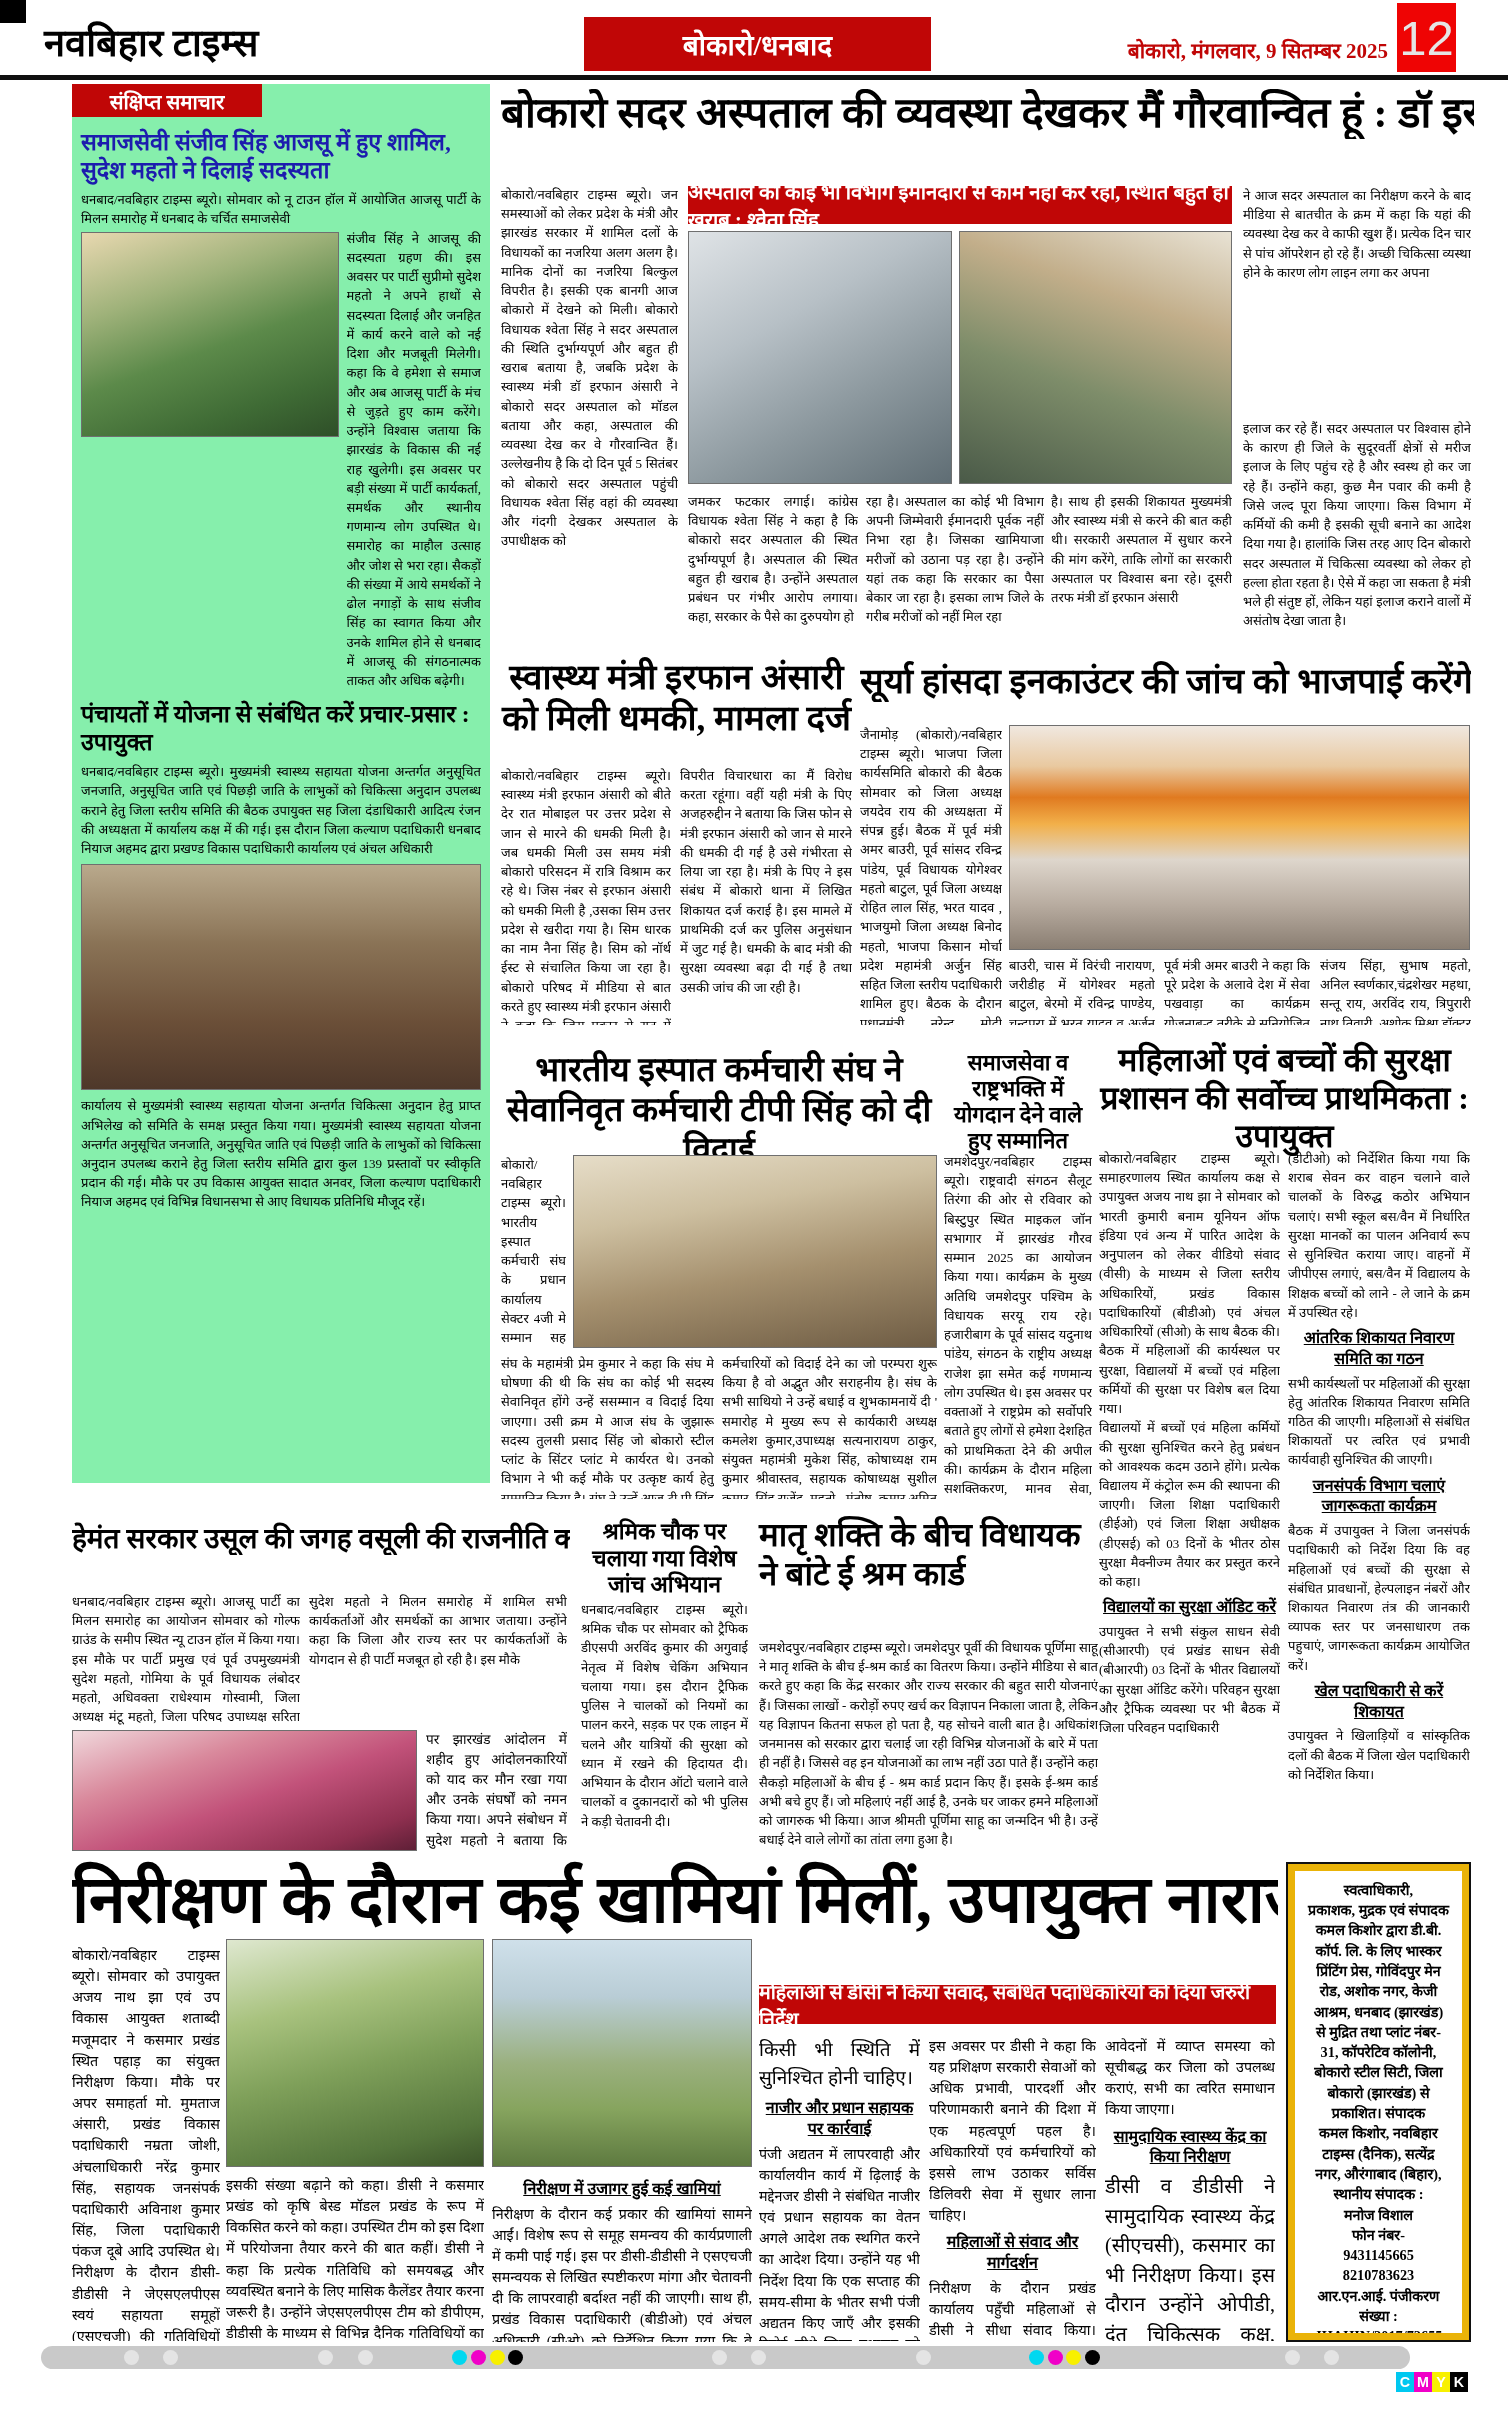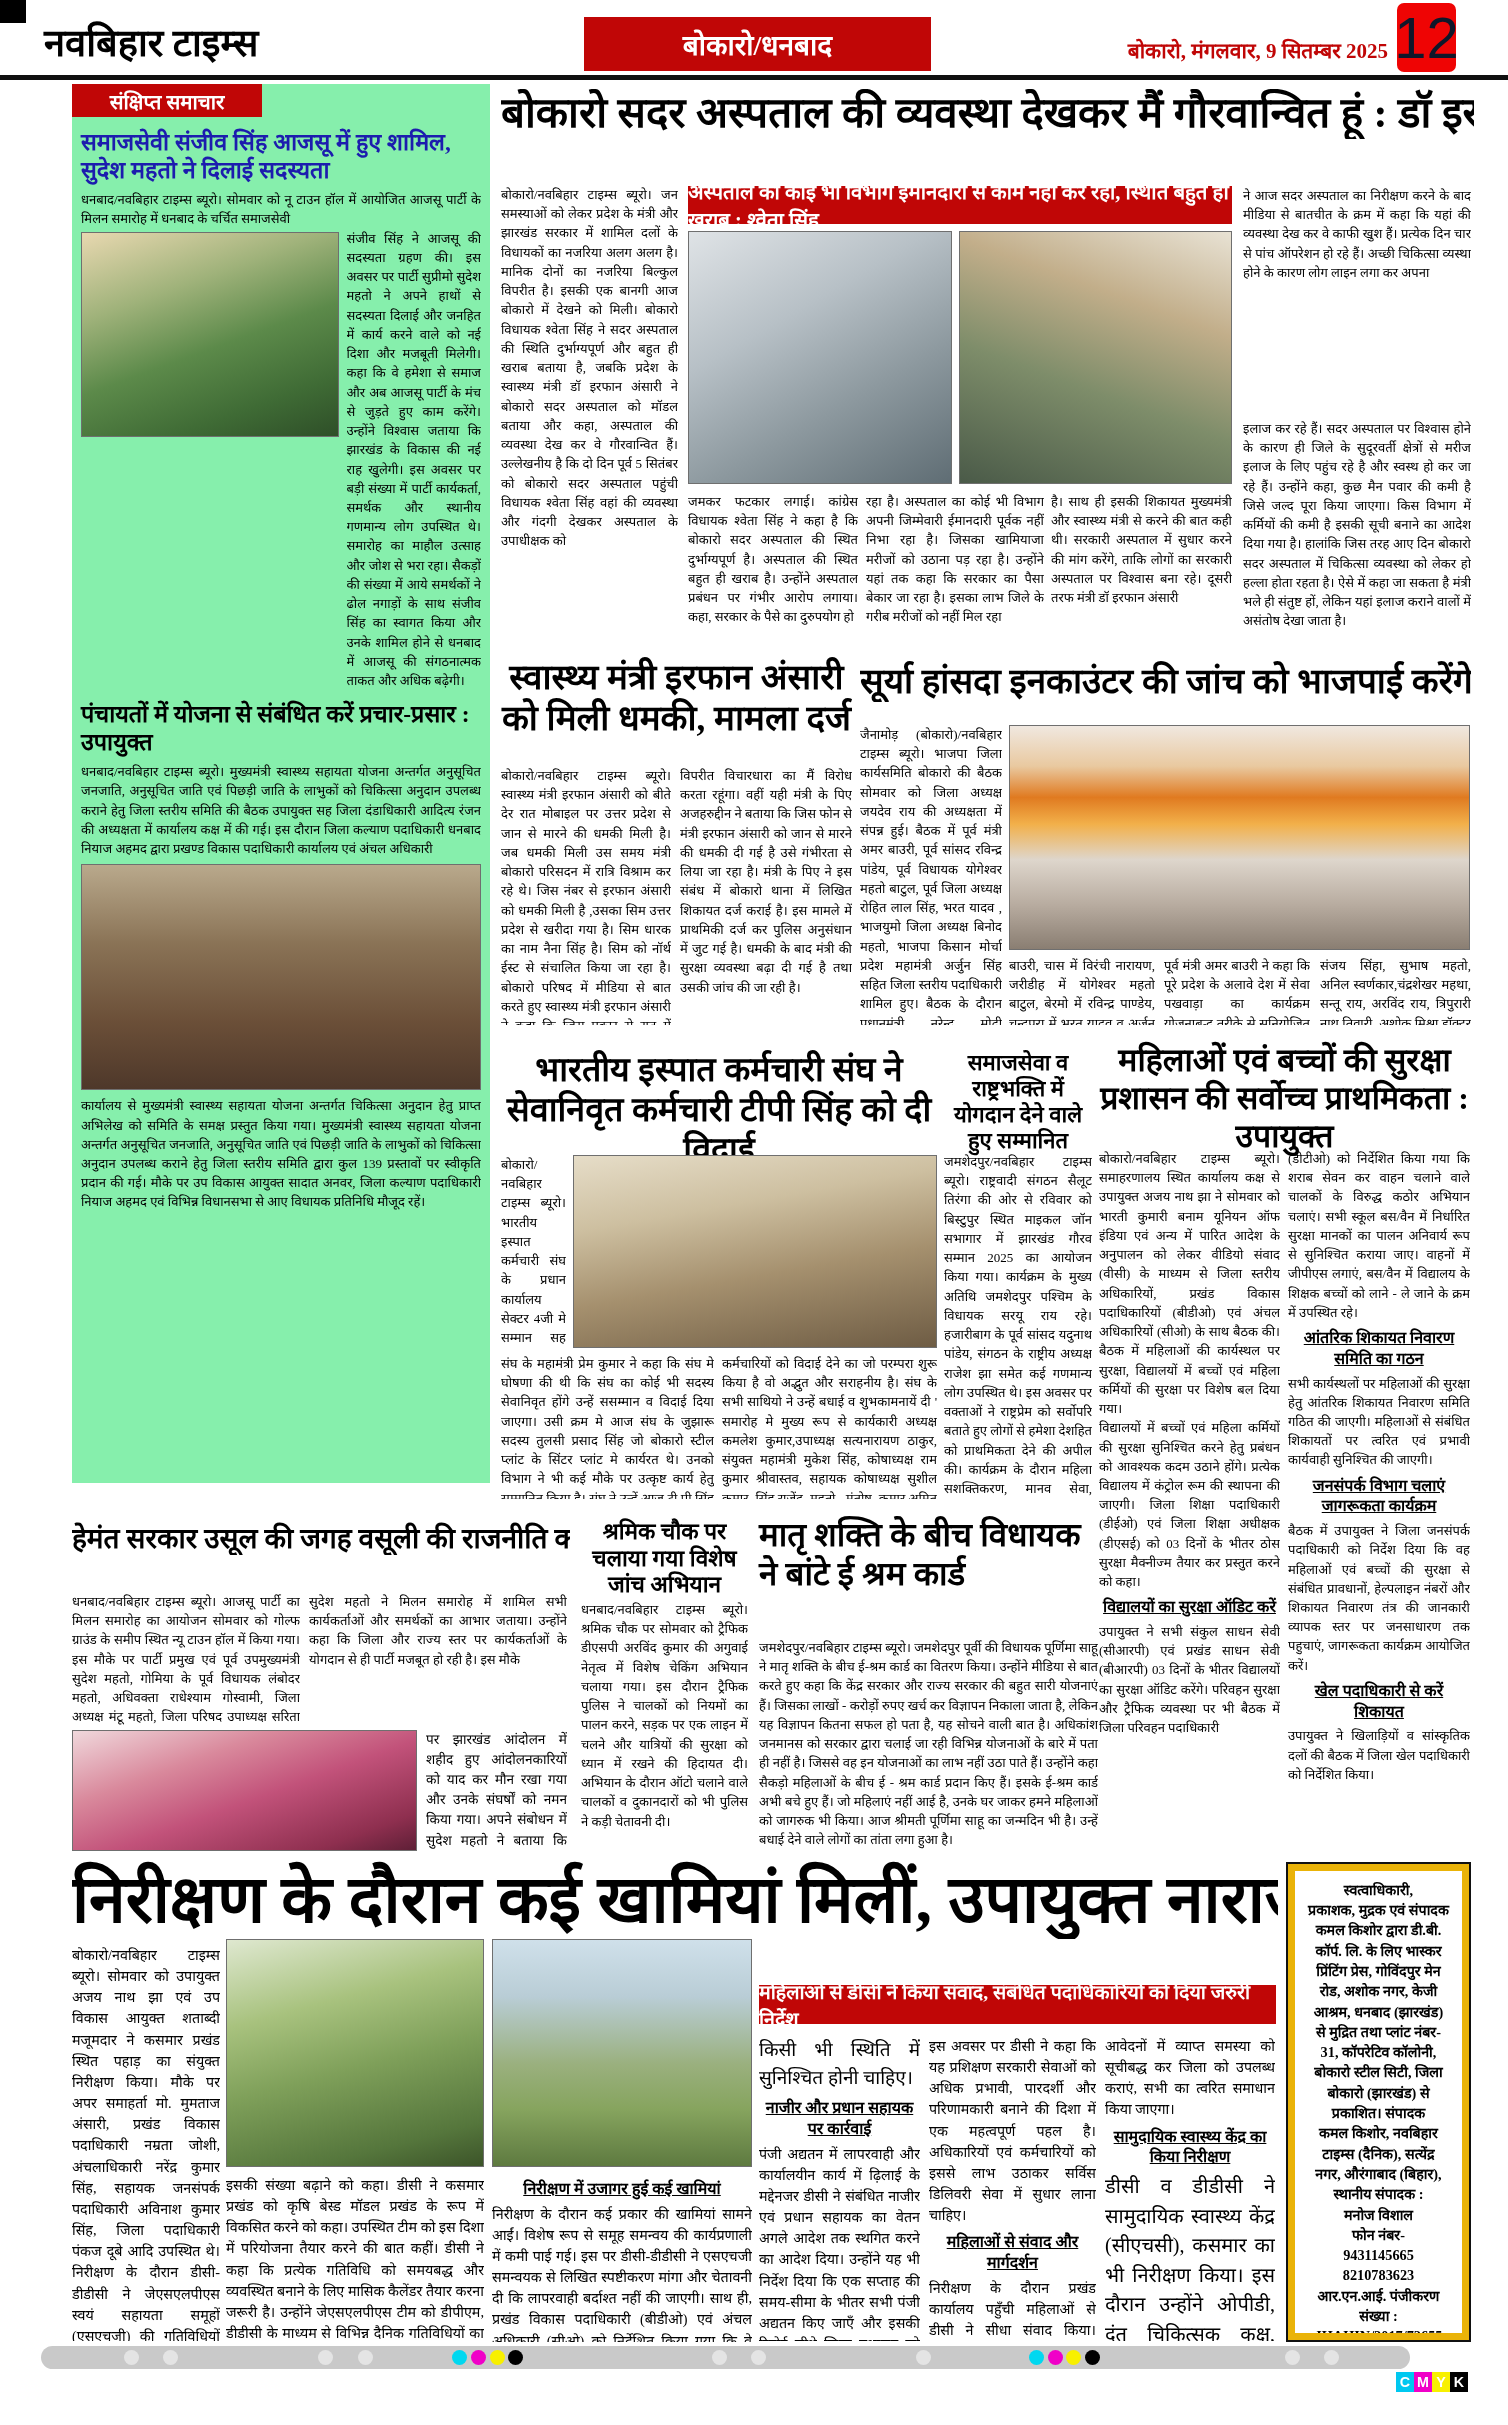--- a/index.html
+++ b/index.html
@@ -29,21 +29,21 @@
 </head>
 <body>
 
 <div class="page">
 
   <div class="abs" style="left:0;top:0;width:26px;height:22.6px;background:#000;"></div>
 
   <div class="abs hl" style="left:44px;top:21px;width:467px;font-size:38px;">नवबिहार टाइम्स</div>
   <div class="abs redbox" style="left:584px;top:16.6px;width:347px;height:54px;font-size:28px;">बोकारो/धनबाद</div>
   <div class="abs" style="left:1056px;top:36px;width:332px;text-align:right;color:#c00606;font-weight:bold;font-size:21px;">बोकारो, मंगलवार, 9 सितम्बर 2025</div>
-  <div class="abs" style="left:1397px;top:3px;width:59px;height:69px;background:#ef0404;color:#0f172a;display:flex;align-items:center;justify-content:center;font-size:58px;font-weight:300;font-family:'Liberation Sans','DejaVu Sans',sans-serif;border-radius:7px;">12</div>
+  <div class="abs" style="left:1397px;top:3px;width:59px;height:69px;background:#ef0404;color:#e5e5e5;display:flex;align-items:center;justify-content:center;font-size:49px;font-weight:300;font-family:'Liberation Sans','DejaVu Sans',sans-serif;">12</div>
   <div class="abs rule" style="left:0;top:75px;width:1508px;height:5.3px;"></div>
 
   <div class="abs yellow" style="left:72px;top:84px;width:418px;height:1399px;overflow:hidden;">
     <div class="redbox" style="width:190px;height:33px;font-size:20.4px;">संक्षिप्त समाचार</div>
     <div class="flowpad">
       <div class="hl blue" style="font-size:23.4px;margin:4.5px 0 6px;">समाजसेवी संजीव सिंह आजसू में हुए शामिल, सुदेश महतो ने दिलाई सदस्यता</div>
       <div class="b">धनबाद/नवबिहार टाइम्स ब्यूरो। सोमवार को नू टाउन हॉल में आयोजित आजसू पार्टी के मिलन समारोह में धनबाद के चर्चित समाजसेवी</div>
       <div style="overflow:hidden;">
         <div class="photo ph-left" style="width:258px;height:205px;background:linear-gradient(160deg,#e8d8b0 0%,#9fb27a 30%,#5c8a4a 55%,#3f6b35 80%,#2e4f28 100%);"></div>
         <div class="b">संजीव सिंह ने आजसू की सदस्यता ग्रहण की। इस अवसर पर पार्टी सुप्रीमो सुदेश महतो ने अपने हाथों से सदस्यता दिलाई और जनहित में कार्य करने वाले को नई दिशा और मजबूती मिलेगी। कहा कि वे हमेशा से समाज और अब आजसू पार्टी के मंच से जुड़ते हुए काम करेंगे। उन्होंने विश्वास जताया कि झारखंड के विकास की नई राह खुलेगी। इस अवसर पर बड़ी संख्या में पार्टी कार्यकर्ता, समर्थक और स्थानीय गणमान्य लोग उपस्थित थे। समारोह का माहौल उत्साह और जोश से भरा रहा। सैकड़ों की संख्या में आये समर्थकों ने ढोल नगाड़ों के साथ संजीव सिंह का स्वागत किया और उनके शामिल होने से धनबाद में आजसू की संगठनात्मक ताकत और अधिक बढ़ेगी।</div>

